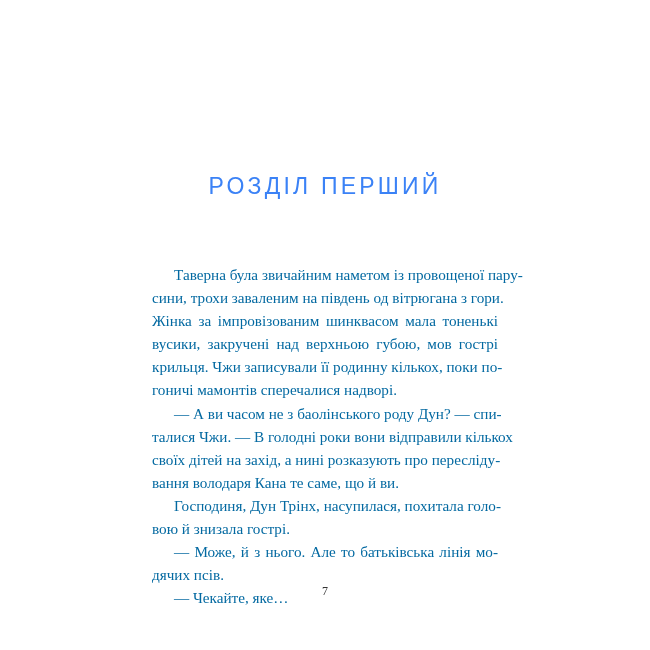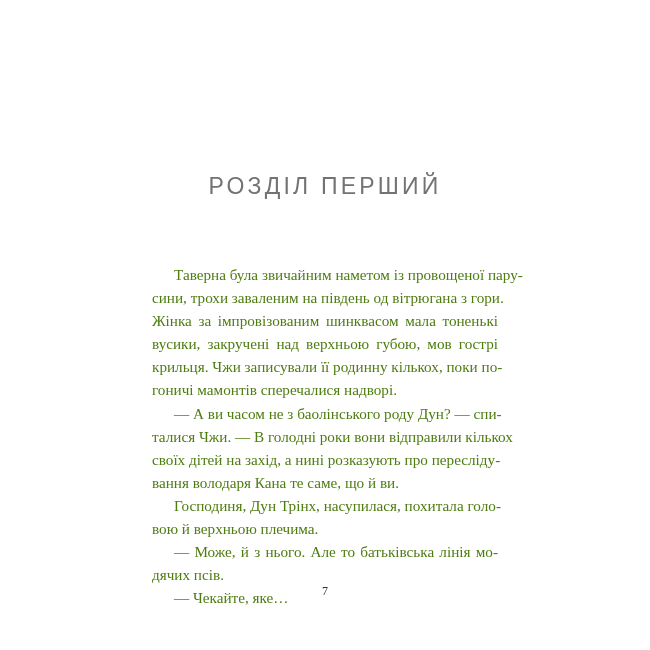--- a/index.html
+++ b/index.html
@@ -5,27 +5,27 @@
   html, body { margin: 0; padding: 0; }
   body {
     width: 650px; height: 650px; background: #ffffff;
     position: relative; overflow: hidden;
   }
   .page { position: absolute; left: 0; top: 0; width: 650px; height: 650px; background: #fff; }
   .chapter-title {
     position: absolute; left: 0; width: 650px; top: 158px;
     text-align: center;
     font-family: "Liberation Sans", "DejaVu Sans", sans-serif;
-    font-size: 23px; letter-spacing: 3.2px; color: #737373;
+    font-size: 23px; letter-spacing: 3.2px; color: #3b82f6;
     font-weight: normal;
   }
   .body-text {
     position: absolute; left: 152px; top: 263px; width: 346px;
     font-family: "Liberation Serif", "DejaVu Serif", serif;
-    font-size: 15.2px; line-height: 23.1px; color: #4d7c0f;
+    font-size: 15.2px; line-height: 23.1px; color: #0369a1;
   }
   .line { display: block; white-space: nowrap; text-align: justify; text-align-last: justify; height: 23.1px; }
   .line.last { text-align-last: left; }
   .line.indent { padding-left: 22px; }
   .page-number {
     position: absolute; left: 0; width: 650px; top: 584px; text-align: center;
     font-family: "Liberation Serif", "DejaVu Serif", serif;
     font-size: 12px; color: #333;
   }
 </style>
@@ -40,20 +40,20 @@
     <span class="line">сини, трохи заваленим на південь од вітрюгана з гори.</span>
     <span class="line">Жінка за імпровізованим шинквасом мала тоненькі</span>
     <span class="line">вусики, закручені над верхньою губою, мов гострі</span>
     <span class="line">крильця. Чжи записували її родинну кількох, поки по-</span>
     <span class="line last">гоничі мамонтів сперечалися надворі.</span>
     <span class="line indent">— А ви часом не з баолінського роду Дун? — спи-</span>
     <span class="line">талися Чжи. — В голодні роки вони відправили кількох</span>
     <span class="line">своїх дітей на захід, а нині розказують про пересліду-</span>
     <span class="line last">вання володаря Кана те саме, що й ви.</span>
     <span class="line indent">Господиня, Дун Трінх, насупилася, похитала голо-</span>
-    <span class="line last">вою й верхньою плечима.</span>
+    <span class="line last">вою й знизала гострі.</span>
     <span class="line indent">— Може, й з нього. Але то батьківська лінія мо-</span>
     <span class="line last">дячих псів.</span>
     <span class="line indent last">— Чекайте, яке…</span>
   </div>
 
   <div class="page-number">7</div>
 </div>
 
 </body></html>

